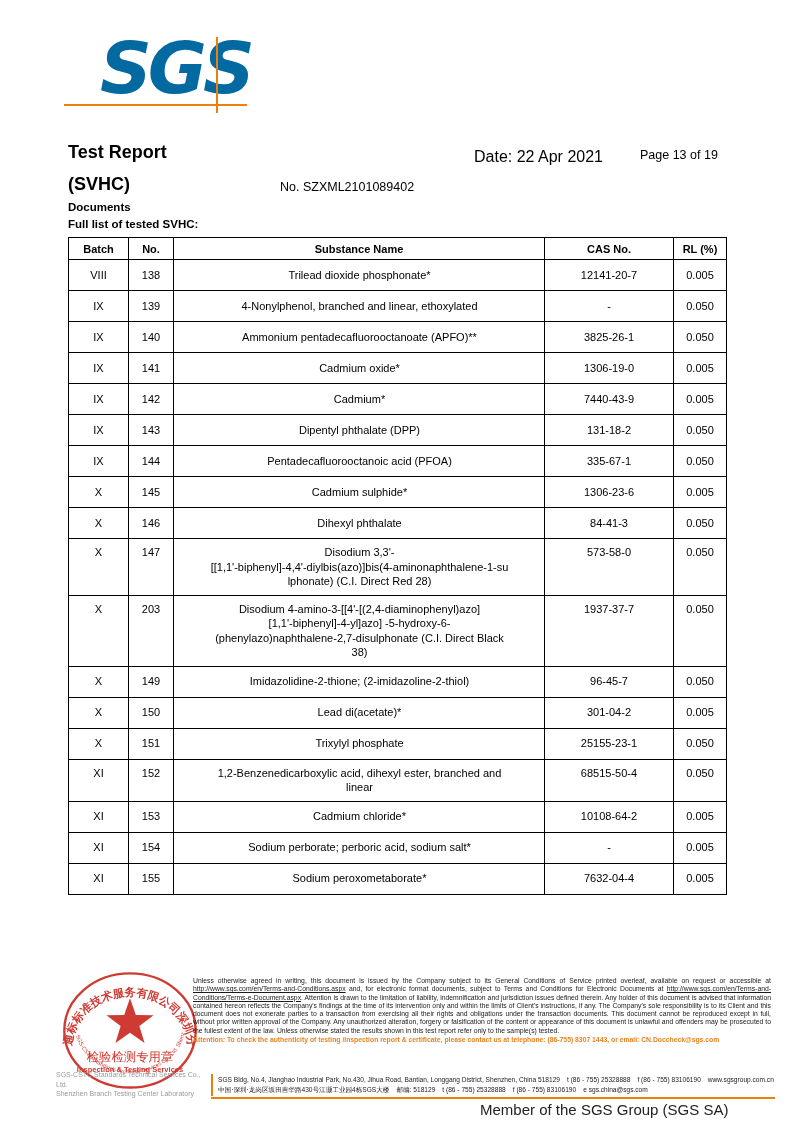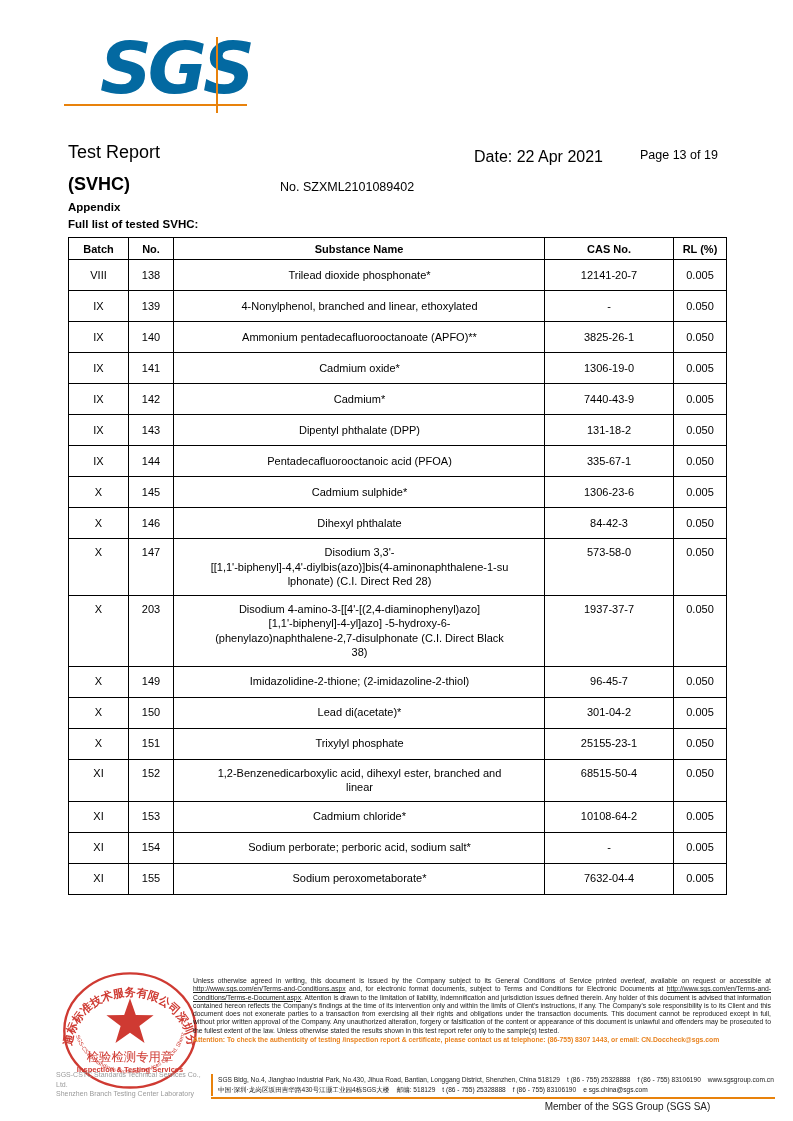--- a/index.html
+++ b/index.html
@@ -10,21 +10,21 @@
   }
   .abs { position:absolute; }
 
   
   .logo-text { left:100px; top:30px; font-size:72px; line-height:76px; font-weight:bold;
     color:#0369a1; letter-spacing:-4px; font-family:"DejaVu Sans", sans-serif;font-style:italic; }
   .logo-hline { left:64px; top:104px; width:183px; height:2px; background:#e8820c; }
   .logo-vline { left:216px; top:37px; width:2px; height:76px; background:#e8820c; }
 
   
-  .title1 { left:68px; top:142px; font-size:18px; font-weight:normal; }
+  .title1 { left:68px; top:142px; font-size:18px; font-weight:bold; }
   .title2 { left:68px; top:174px; font-size:18px; font-weight:bold; }
   .report-no { left:280px; top:148px; font-size:12.5px;margin-top:32px; }
   .report-date { left:474px; top:148px; font-size:16px; }
   .report-page { left:640px; top:148px; font-size:12.5px;text-align:right; }
   .appendix { left:68px; top:201px; font-size:11.5px; font-weight:bold; }
   .fulllist { left:68px; top:218px; font-size:11.5px; font-weight:bold; }
 
   
   .svhc-table { left:68px; top:237px; }
   table { border-collapse:collapse; table-layout:fixed; width:658px; }
@@ -38,37 +38,37 @@
   .legal-block { left:193px; top:977px; width:578px; font-size:6.8px; line-height:8.3px;
     text-align:justify; color:#1a1a1a; }
   .legal-block .u { text-decoration:underline; }
   .attention { color:#e8821e; font-weight:bold; margin-top:1px; }
   .company-lines { left:56px; top:1070px; width:155px; font-size:7px; line-height:9.5px;
     color:#9a9a9a; }
   .addr-block { left:218px; top:1075px; width:556px; font-size:6.6px; line-height:10px; color:#222; }
   .addr-row { display:flex; gap:7px; white-space:nowrap; align-items:baseline; }
   .addr-sep-v { left:211px; top:1074px; width:2px; height:22px; background:#e8820c; }
   .footer-hline { left:211px; top:1097px; width:564px; height:2px; background:#e8820c; }
-  .member { left:480px; top:1101px; width:295px; font-size:10px; text-align:center; color:#222; }
+  .member { left:480px; top:1101px; width:295px; font-size:15px; text-align:left; color:#222; }
 
   .stamp { left:60px; top:970px; }
 </style>
 </head>
 <body>
 
 <div class="abs logo-text">SGS</div>
 <div class="abs logo-hline"></div>
 <div class="abs logo-vline"></div>
 
 <div class="abs title1">Test Report</div>
 <div class="abs title2">(SVHC)</div>
 <div class="abs report-no">No. SZXML2101089402</div>
 <div class="abs report-date">Date: 22 Apr 2021</div>
 <div class="abs report-page">Page 13 of 19</div>
-<div class="abs appendix">Appendix</div>
+<div class="abs appendix">Documents</div>
 <div class="abs fulllist">Full list of tested SVHC:</div>
 
 <div class="abs svhc-table">
   <table>
     <colgroup>
       <col style="width:60px">
         <col style="width:45px">
         <col style="width:371px">
       <col style="width:129px">
         <col style="width:53px">
@@ -136,21 +136,21 @@
     <td>X</td>
     <td>145</td>
     <td class="name">Cadmium sulphide*</td>
     <td>1306-23-6</td>
     <td>0.005</td>
   </tr>
         <tr>
     <td>X</td>
     <td>146</td>
     <td class="name">Dihexyl phthalate</td>
-    <td>84-42-3</td>
+    <td>84-41-3</td>
     <td>0.050</td>
   </tr>
         <tr class="top">
     <td>X</td>
     <td>147</td>
     <td class="name">Disodium 3,3'-
 [[1,1'-biphenyl]-4,4'-diylbis(azo)]bis(4-aminonaphthalene-1-su
 lphonate) (C.I. Direct Red 28)</td>
     <td>573-58-0</td>
     <td>0.050</td>

